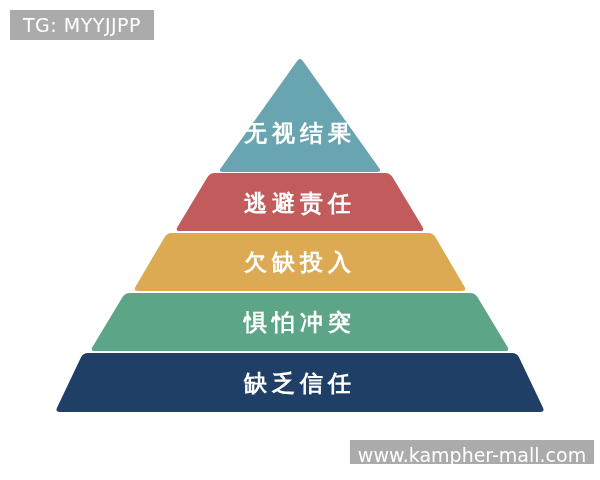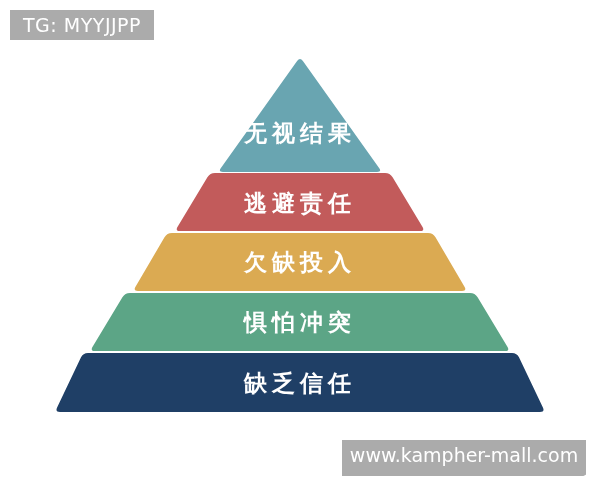--- a/index.html
+++ b/index.html
@@ -40,24 +40,24 @@
     fill: #ffffff;
     font-size: 23px;
     font-weight: 600;
     letter-spacing: 5px;
     text-anchor: middle;
     dominant-baseline: central;
     font-family: "DejaVu Sans", "Liberation Sans", sans-serif;
   }
   .watermark {
     position: absolute;
-    right: 14px;
+    right: 6px;
     top: 440px;
     width: 244px;
-    height: 36px;
+    height: 24px;
     line-height: 30px;
     background: #ababab;
     color: #ffffff;
     font-size: 19px;
     text-align: center;
     white-space: nowrap;
   }
 </style>
 </head>
 <body>

